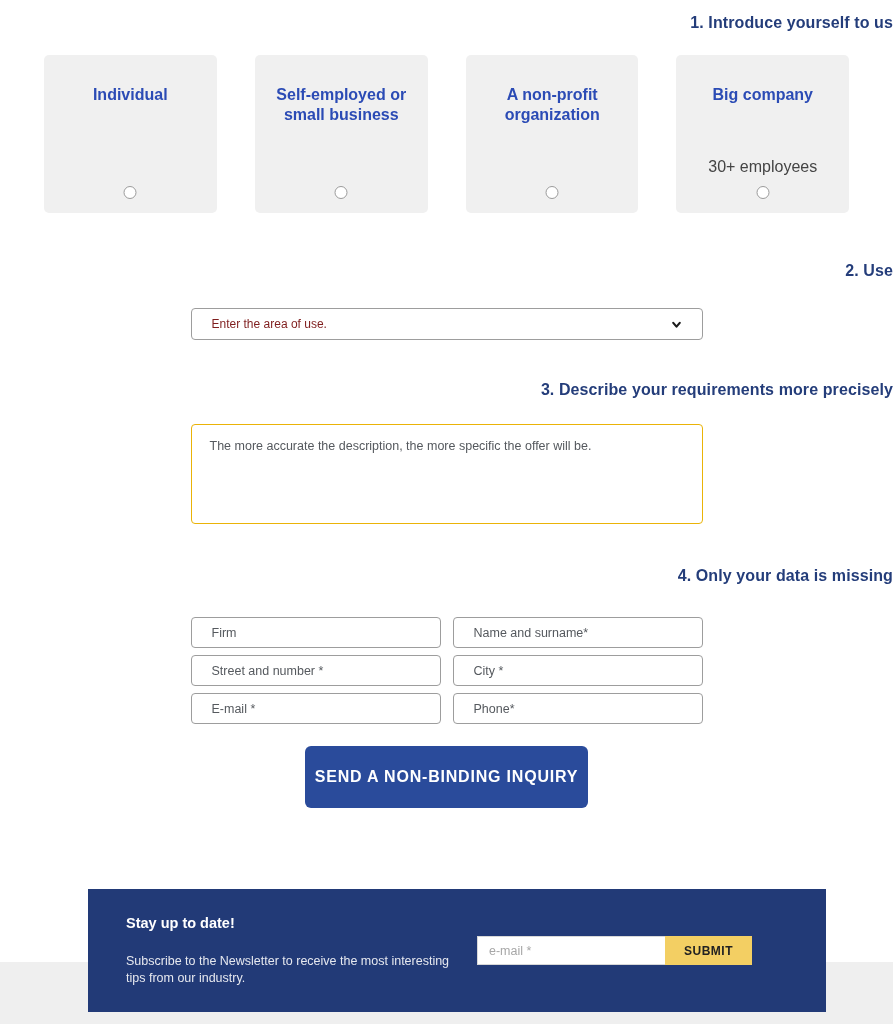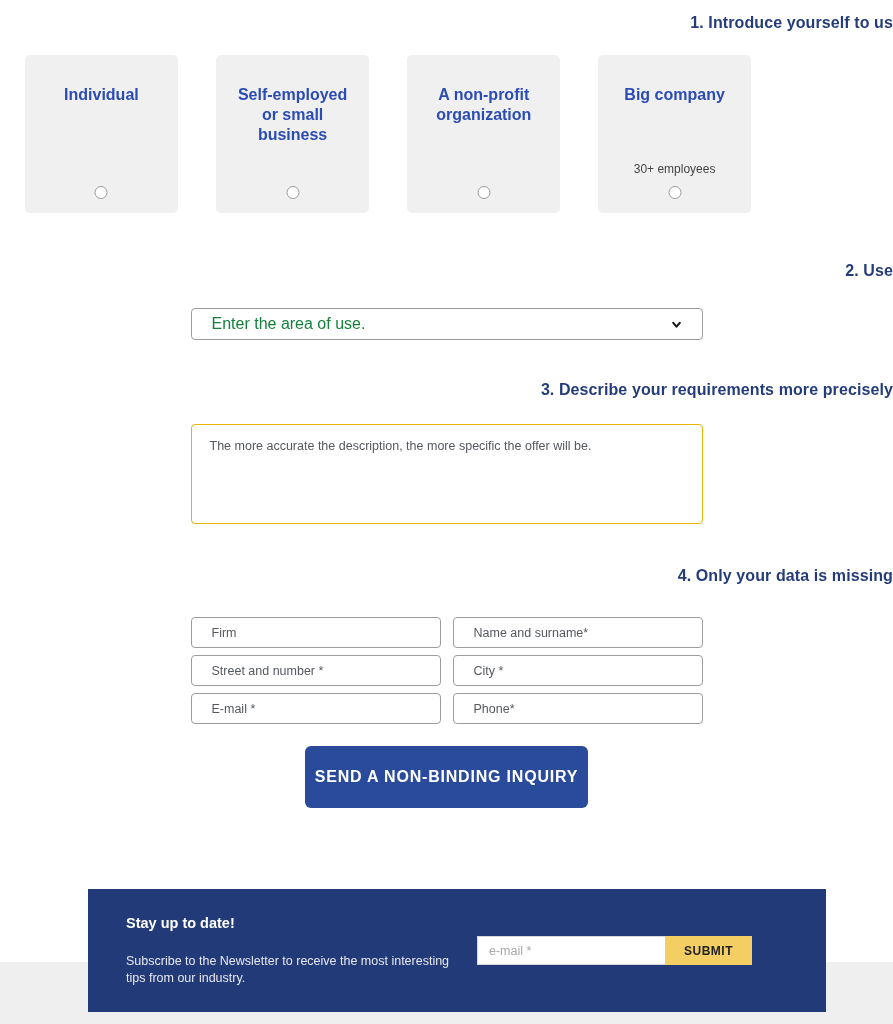--- a/index.html
+++ b/index.html
@@ -43,23 +43,23 @@
   .step1 {
     position: absolute;
     left: 0;
     top: 0;
     width: 893px;
   }
   .step1 .section-heading { margin-top: 14px; }
 
   .cards-row {
     position: absolute;
-    left: 25px;
+    left: 44px;
     top: 55px;
-    width: 726px;
+    width: 805px;
     height: 158px;
     display: flex;
     gap: 38px;
   }
   .card {
     background: #f0f0f0;
     border-radius: 5px;
     position: relative;
     padding-top: 30px;
     text-align: center;
@@ -76,21 +76,21 @@
     font-weight: bold;
     line-height: 20px;
     padding: 0 12px;
   }
   .card-sub {
     position: absolute;
     left: 0;
     right: 0;
     bottom: 37px;
     color: #444444;
-    font-size: 12px;
+    font-size: 16px;
     font-weight: normal;
   }
   .radio {
     position: absolute;
     left: 50%;
     transform: translateX(-50%);
     bottom: 14px;
     width: 13px;
     height: 13px;
     border: 1.3px solid #9b9b9b;
@@ -116,22 +116,22 @@
     border: 1px solid #9d9d9d;
     border-radius: 4px;
     background: #ffffff;
     display: flex;
     align-items: center;
     padding: 0 10px 0 20px;
     cursor: pointer;
   }
   .select-value {
     flex: 1;
-    color: #15803d;
-    font-size: 16px;
+    color: #7f1d1d;
+    font-size: 12px;
   }
   .chevron-down {
     width: 14px;
     height: 14px;
     display: inline-flex;
     align-items: center;
     justify-content: center;
     margin-right: 8px;
   }
 

